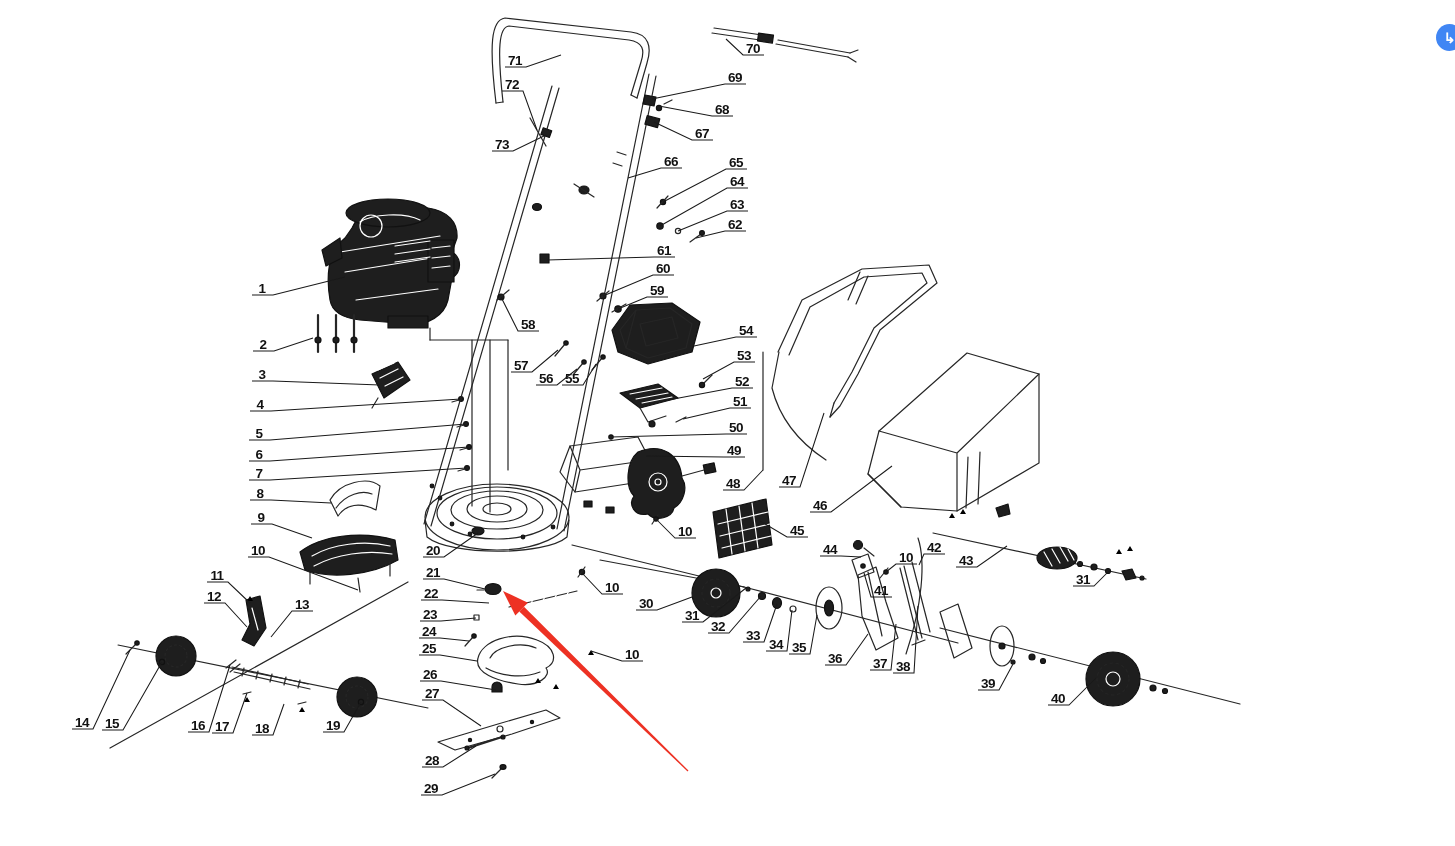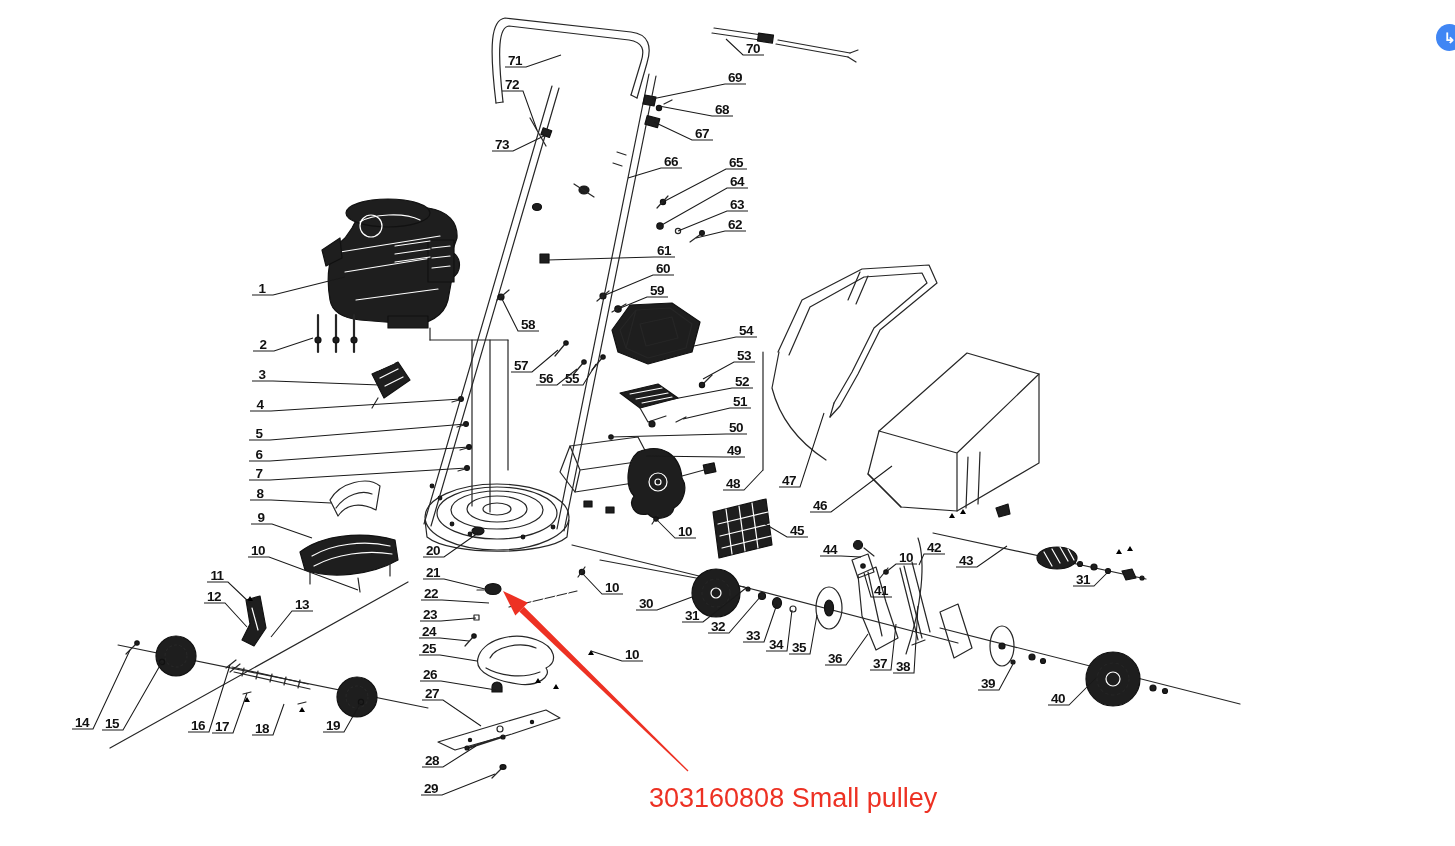--- a/index.html
+++ b/index.html
@@ -486,19 +486,18 @@
         <polyline points="696,538 675,538 656,519"></polyline>
         <text x="685" y="536">10</text>
       </g>
 
   <g id="annotation-arrow">
         <polygon points="688.4184129758821,770.5699644414545 524.0058810669685,606.6943607897989 519.263867340305,611.5680971199807 687.5815870241179,771.4300355585455" fill="#ed3123"></polygon>
         <polygon points="503,591 527.9110688418679,602.6806955767079 515.3586795654056,615.5817623330718" fill="#ed3123"></polygon>
       </g>
 </svg>
 
-<div class="annotation-text" id="annotation-text" style="color: rgb(237, 49, 35);">303160808 Small pulley</div>
 
 <div class="corner-icon" id="corner-icon" style="background: rgb(64, 134, 244);">
   <span>↳</span>
 </div>
 
 </div>
 
 </body></html>

